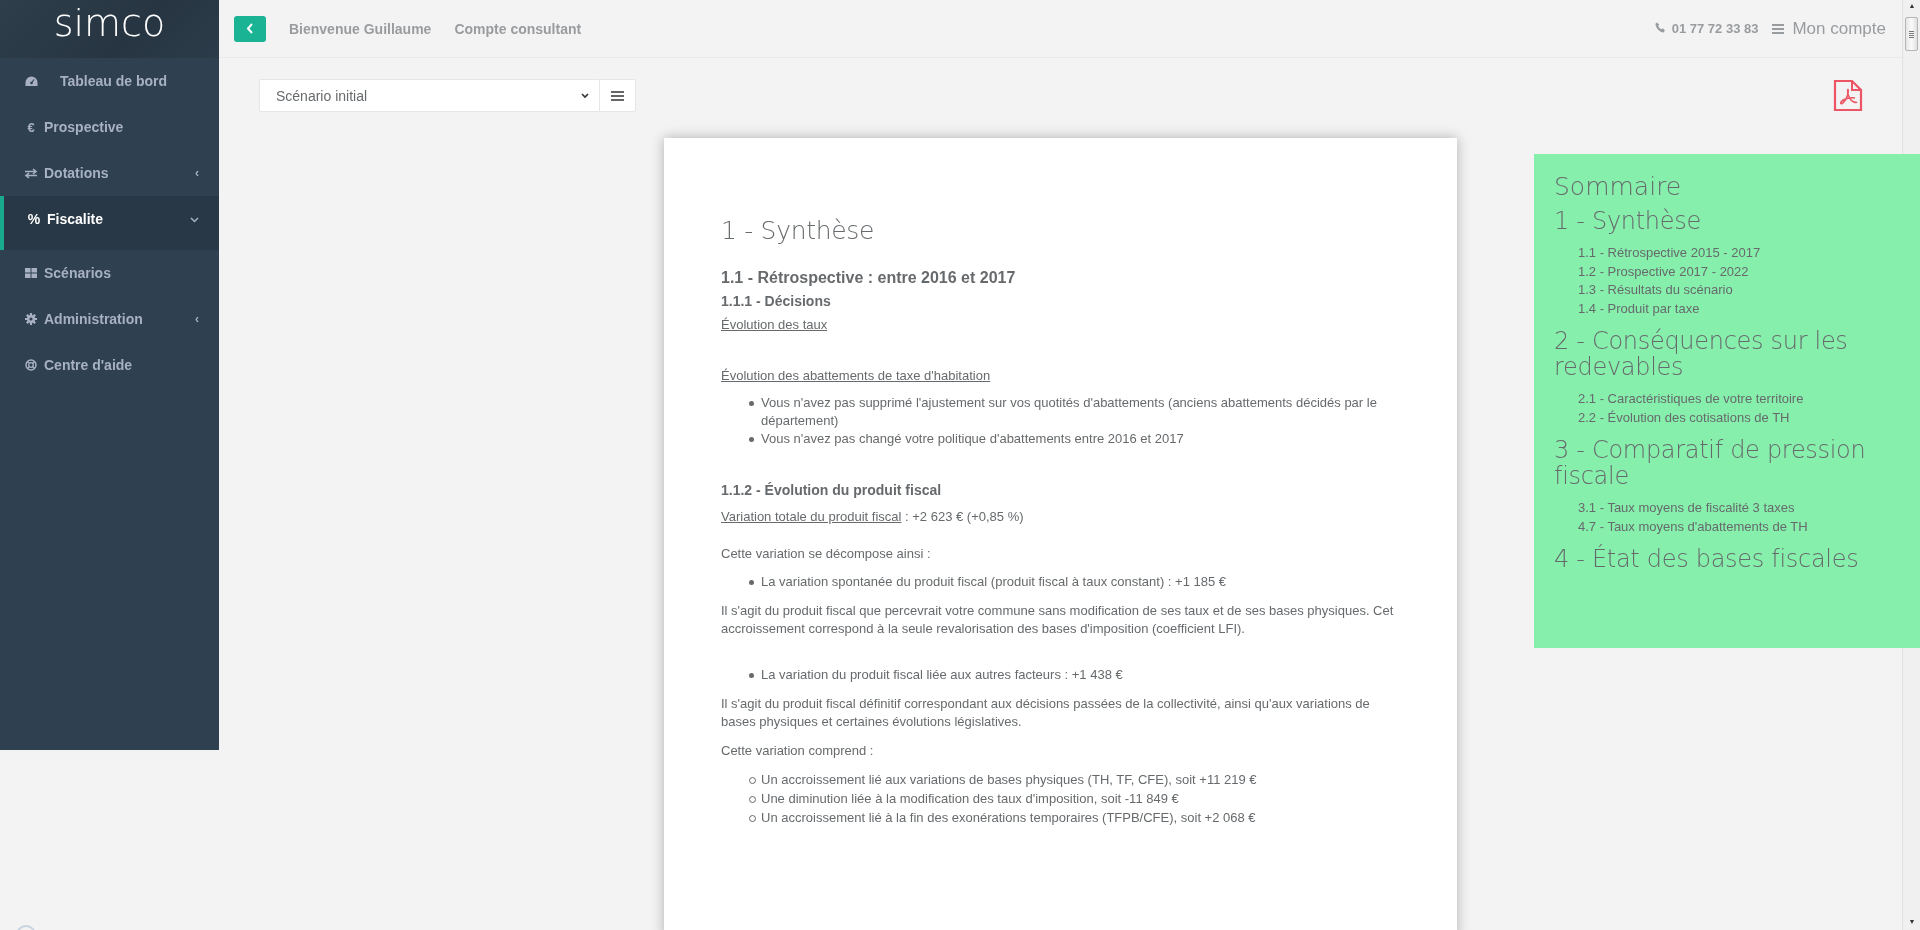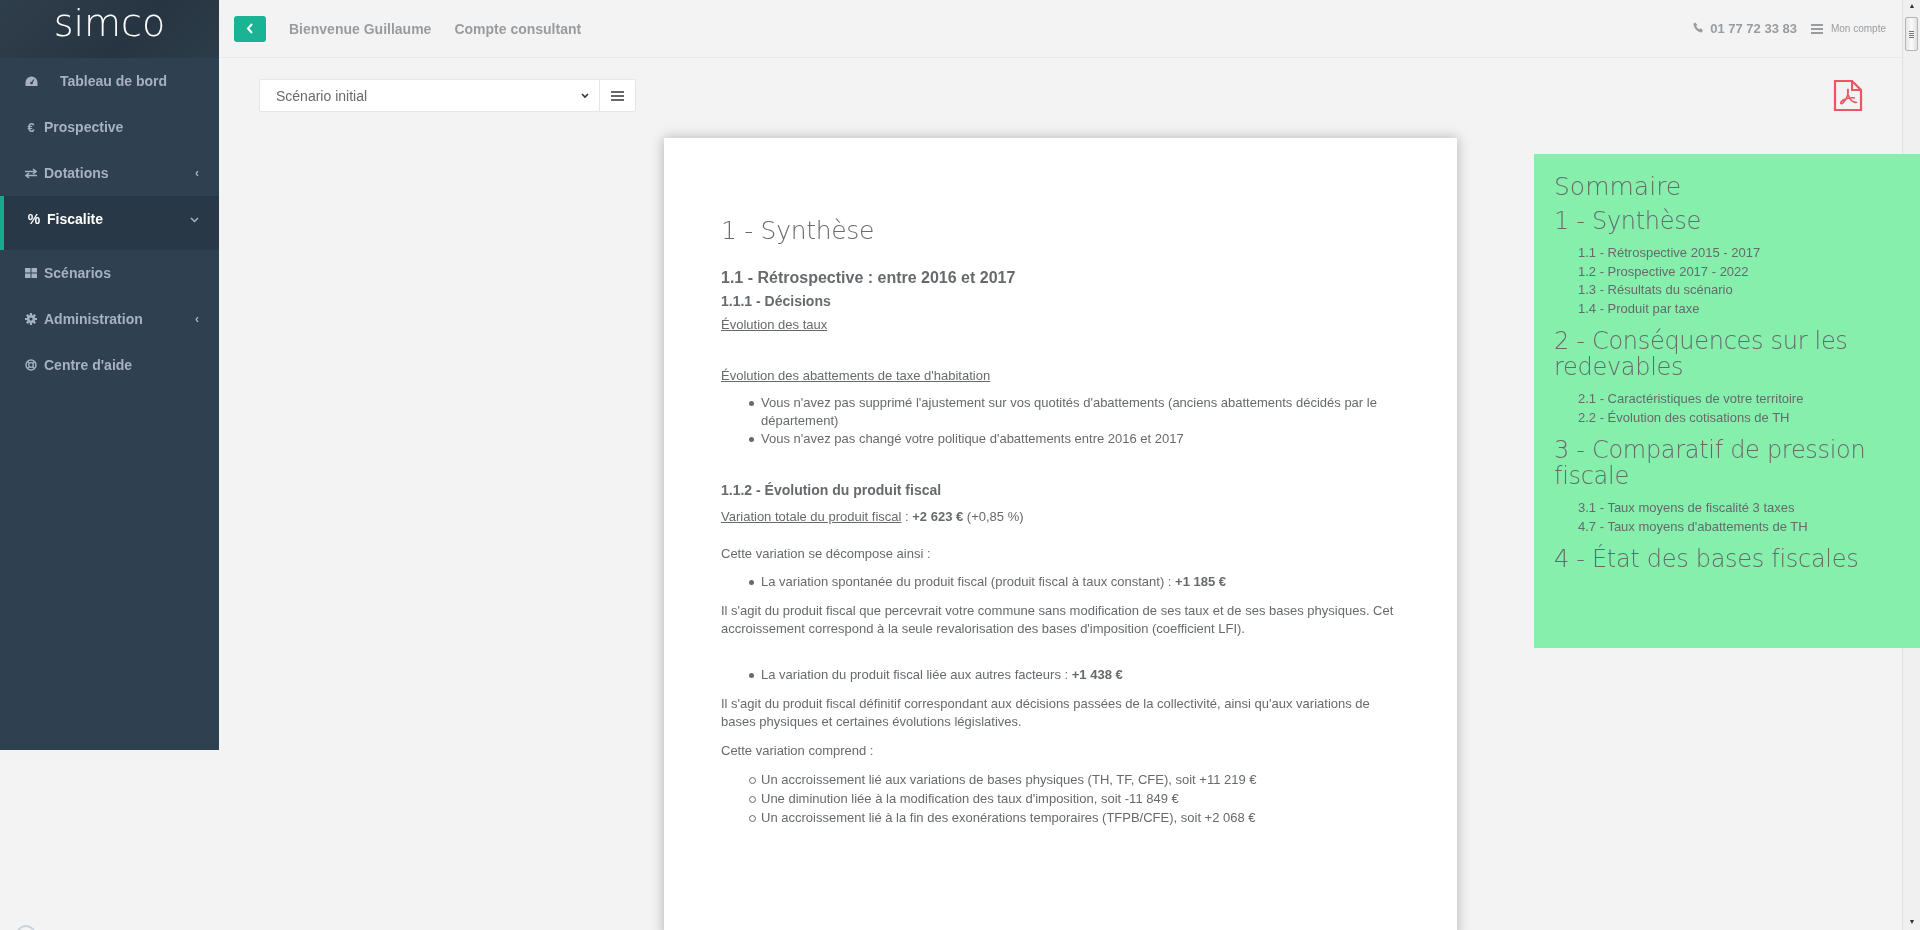--- a/index.html
+++ b/index.html
@@ -25,21 +25,21 @@
   .sub-item.active { color: #ffffff; }
   .sidebar-bottom-circle { position: absolute; left: 16px; top: 925px; width: 20px; height: 20px; border-radius: 50%; border: 2px solid #c7d3e0; }
 
   
   .topbar { position: absolute; left: 219px; top: 0; right: 18px; height: 58px; border-bottom: 1px solid #e7eaec; background: #f3f3f4; display: flex; align-items: center; }
   .toggle-btn { margin-left: 15px; width: 32px; height: 26px; background: #1ab394; border-radius: 3px; color: #fff; display: flex; align-items: center; justify-content: center; font-size: 13px; cursor: pointer; }
   .top-link { color: #999c9e; font-size: 14px; font-weight: bold; margin-left: 23px; cursor: pointer; }
   .top-right { margin-left: auto; display: flex; align-items: center; padding-right: 16px; }
   .phone { color: #999c9e; font-size: 13px; font-weight: bold; display: flex; align-items: center; }
   .phone .ico { font-size: 13px; margin-right: 6px; }
-  .account { color: #999c9e; font-size: 10px; margin-left: 14px; display: flex; align-items: center; cursor: pointer; }
+  .account { color: #999c9e; font-size: 17px; margin-left: 14px; display: flex; align-items: center; cursor: pointer; }
   .account .ico { margin-right: 8px; font-size: 15px; }
 
   
   .scrollbar { position: absolute; right: 0; top: 0; width: 18px; height: 930px; background: #f0f0f0; border-left: 1px solid #e0e0e0; }
   .scroll-up { position: absolute; top: 2px; left: 0; width: 18px; height: 10px; font-size: 7px; color: #333; text-align: center; cursor: pointer; }
   .scroll-down { position: absolute; bottom: 2px; left: 0; width: 18px; height: 10px; font-size: 7px; color: #333; text-align: center; cursor: pointer; }
   .scroll-thumb { position: absolute; top: 17px; left: 2px; width: 13px; height: 34px; background: linear-gradient(90deg, #e6e6e6, #fafafa, #e0e0e0); border: 1px solid #b5b5b5; border-radius: 2px; cursor: pointer; }
   .scroll-thumb i { display: block; width: 5px; height: 1px; background: #777; margin: 1px auto; }
   .scroll-thumb .grip { position: absolute; top: 12px; left: 3px; }
 
@@ -60,21 +60,21 @@
   .h2 { font-size: 16px; font-weight: bold; color: #676a6c; margin-bottom: 6px; }
   .h3 { font-size: 14px; font-weight: bold; color: #676a6c; margin-bottom: 8px; }
   .u { text-decoration: underline; font-size: 13px; }
   .p { font-size: 13px; line-height: 18px; }
   ul.dots { list-style: none; margin: 11px 0 0 40px; font-size: 13px; line-height: 18px; }
   ul.dots li { position: relative; padding-left: 0; }
   ul.dots li::before { content: ""; position: absolute; left: -12px; top: 7px; width: 5px; height: 5px; border-radius: 50%; background: #676a6c; }
   ul.circles { list-style: none; margin: 10px 0 0 40px; font-size: 13px; line-height: 19px; }
   ul.circles li { position: relative; }
   ul.circles li::before { content: ""; position: absolute; left: -12px; top: 7px; width: 5px; height: 5px; border-radius: 50%; border: 1px solid #676a6c; }
-  b { font-weight: bold; margin-top: 44px; }
+  b { font-weight: normal; margin-top: 44px; }
 
   
   .summary { position: absolute; left: 1534px; top: 154px; width: 405px; height: 494px; background: #86efac; padding: 18px 20px; color: #676a6c; }
   .sum-title { font-size: 25px; font-family: "DejaVu Sans", sans-serif; font-weight: 300; color: #676a6c; line-height: 30px; margin-bottom: 2px; }
   .sum-sec { font-size: 24px; font-family: "DejaVu Sans", sans-serif; font-weight: 300; color: #676a6c; line-height: 26px; margin-top: 6px; letter-spacing: -0.3px; }
   .sum-sub { list-style: none; padding-left: 24px; margin-top: 10px; margin-bottom: 10px; }
   .sum-sub li { font-size: 13px; line-height: 18.5px; color: #676a6c; cursor: pointer; }
 </style>
 </head>
 <body>

